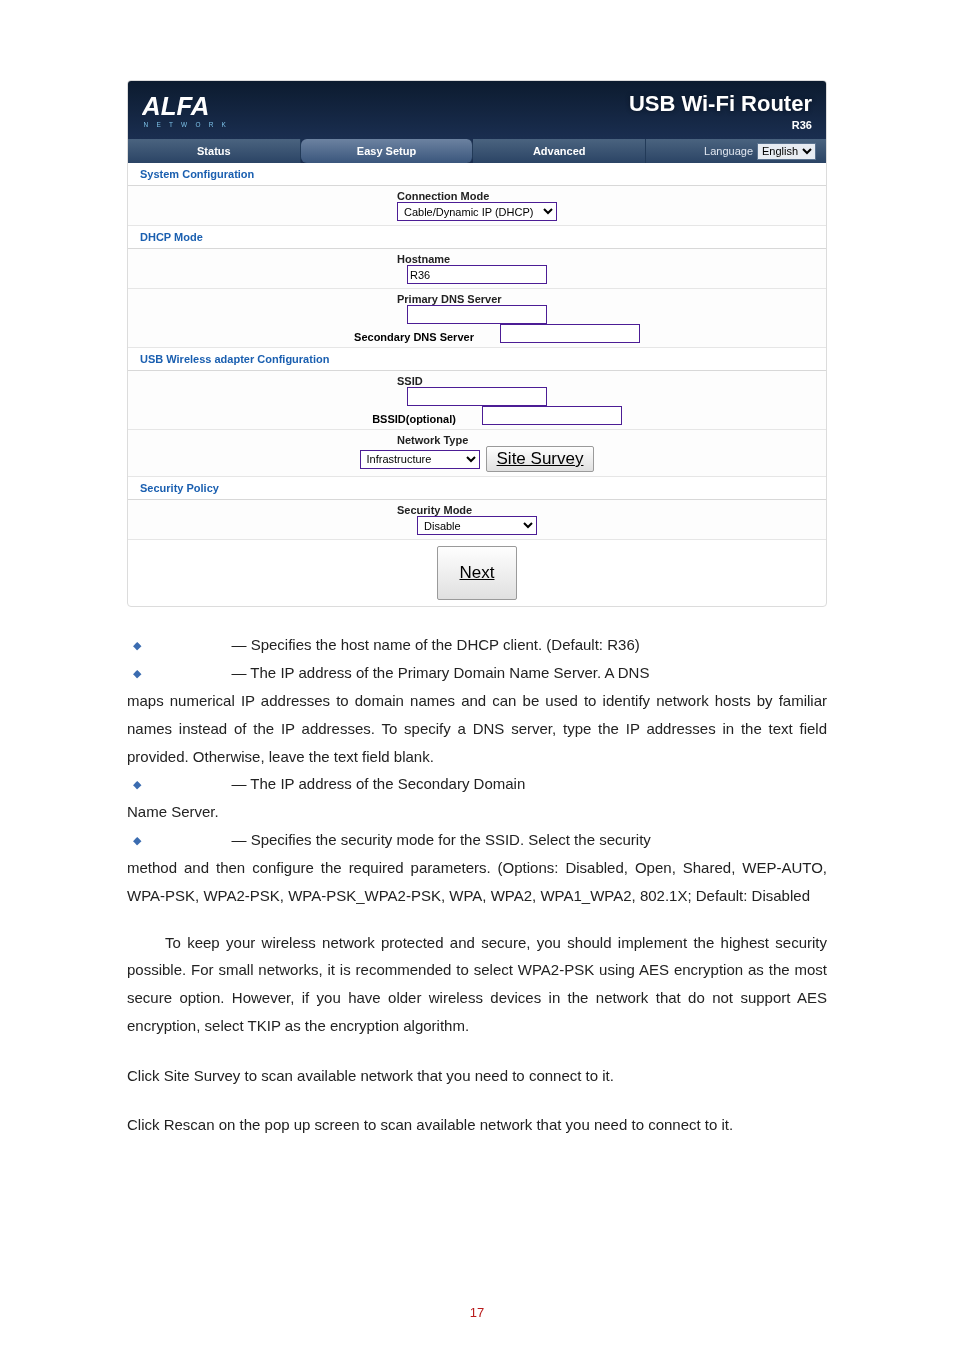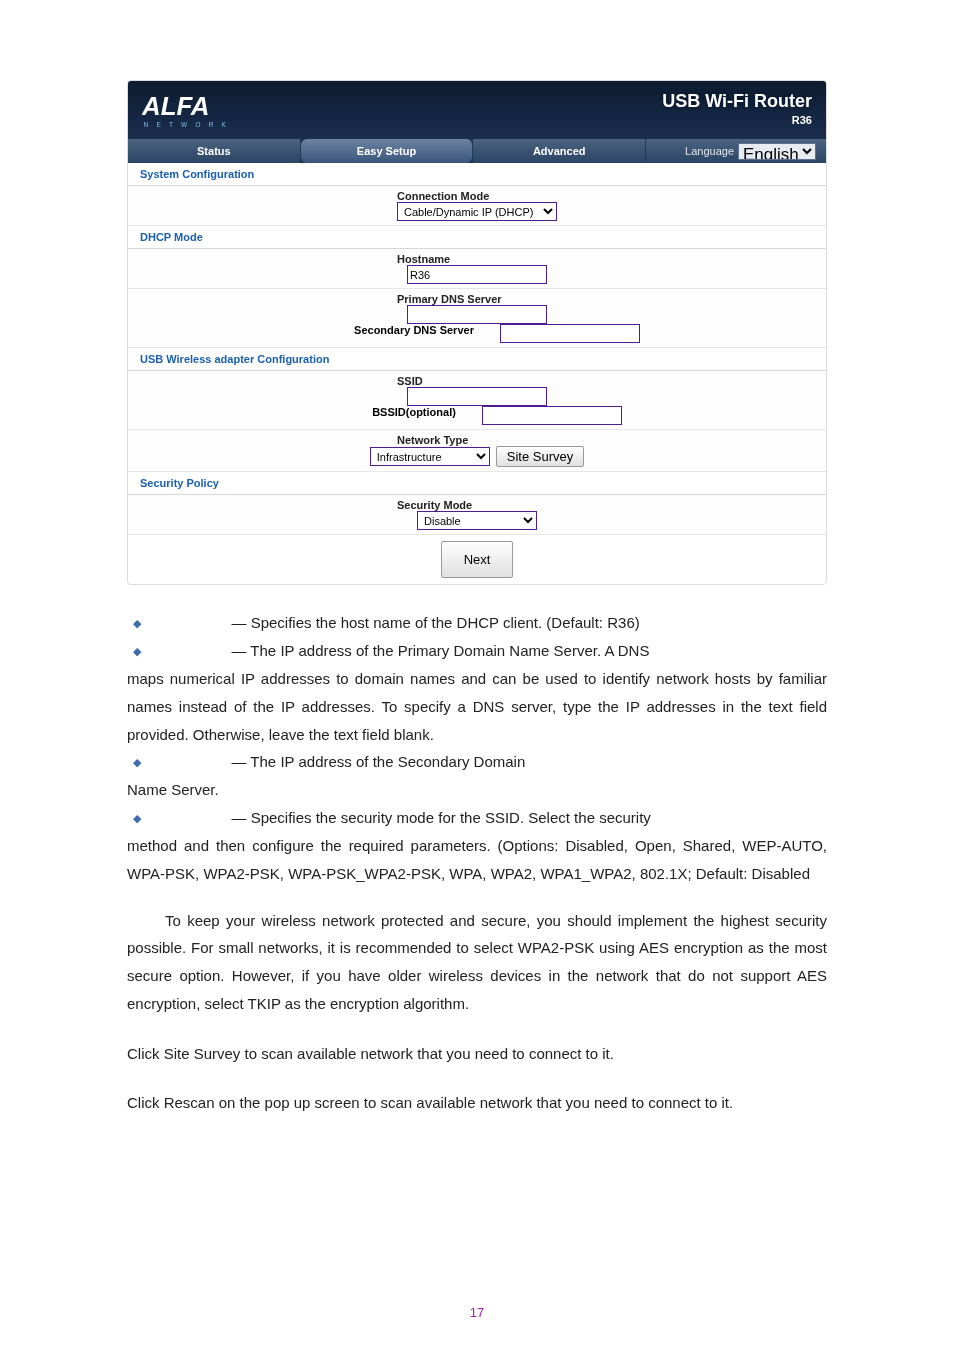--- a/index.html
+++ b/index.html
@@ -24,21 +24,21 @@
     color: #fff;
     padding: 10px 14px 2px 14px;
     display: flex;
     align-items: flex-start;
     position: relative;
     gap: 32px;
   }
   .logo-wrap { flex: 1; }
   .alfa-logo { height: 42px; }
   .ui-header-right { text-align: right; }
-  .usb-line { font-size: 18px; font-weight: bold; text-shadow: 0 0 4px #0a1424; margin-left: 8px; }
+  .usb-line { font-size: 22px; font-weight: bold; text-shadow: 0 0 4px #0a1424; margin-left: 8px; }
   .r36-line { font-size: 11px; font-weight: bold; margin-top: 2px; }
   .tabs {
     display: flex;
     background: #1a2e50;
     font-size: 11px;
   }
   .tab {
     flex: 1;
     text-align: center;
     padding: 6px 0;
@@ -55,21 +55,21 @@
     width: 180px;
     display: flex;
     align-items: center;
     justify-content: flex-end;
     padding-right: 10px;
     background: linear-gradient(#4a637f, #2b4465);
     color: #e0e6f0;
     font-size: 11px;
   }
   .lang-cell select {
-    font-size: 17px;
+    font-size: 11px;
     height: 17px;
     margin-left: 4px;
     background: #e8ecf2;
     border: 1px solid #5a728f;
   }
   .cfg-body { padding: 0; }
   .section-head {
     color: #1a5fb0;
     font-weight: bold;
     font-size: 11px;
@@ -86,63 +86,64 @@
     background: #fdfdfd;
     min-height: 28px;
     flex-direction: column;
   }
   .row .label {
     width: 160px;
     font-weight: bold;
     color: #222;
   }
   .row .field { flex: 1; display: flex; align-items: center; gap: 6px; }
-  .row .field2 { display: flex; align-items: flex-start; gap: 12px; }
+  .row .field2 { display: flex; align-items: flex-end; gap: 12px; }
   .row select, .row input[type=text] {
     font-size: 11px;
     border: 1px solid #4c1d95;
     background: #fff;
     height: 19px;
     padding: 0 2px;
   }
   .row select { width: 160px; }
   .row input[type=text] { width: 140px; }
   .secondary-label {
     font-weight: bold;
     margin-left: 40px;
     margin-right: 14px;
   }
   .btn {
-    font-size: 13px;
+    font-size: 17px;
     padding: 2px 10px;
     background: linear-gradient(#fefefe, #e0e0e0);
     border: 1px solid #9a9a9a;
     border-radius: 2px;
     cursor: pointer;
+    text-decoration: underline;
   }
   .next-row { text-align: center; padding: 6px; }
   
   .doc {
     width: 700px;
     margin: 0 auto;
     font-size: 15px;
     color: #222;
     line-height: 1.85;
   }
   .bullet-line { display: flex; }
   .dia { color: #3b6cb0; margin-right: 90px; margin-left: 6px; font-size: 11px; line-height: 28px;}
   .para { margin-top: 19px; text-indent: 38px; text-align: justify;}
   .plain { margin-top: 22px; text-align: justify;}
   .pagenum {
     position: absolute;
     bottom: 30px;
     left: 0; right: 0;
     text-align: center;
     font-size: 13px;
-    color: #a21caf;
+    color: #b91c1c;
   }
   
   .alfa-text { font-family: Arial, sans-serif; font-weight: 900; fill: #fff; }
   .tagline { font-family: Arial, sans-serif; font-size: 8px; letter-spacing: 4px; fill: #7dc1e8; }
   .alfa-italic { font-style: italic; }
 </style>
 </head>
 <body>
 
 <div class="router-ui">
@@ -230,21 +231,21 @@
     <div class="row">
       <div class="label">Security Mode</div>
       <div class="field">
         <select style="width:120px">
           <option>Disable</option>
         </select>
       </div>
     </div>
 
     <div class="next-row">
-      <button class="btn" style="padding:10px 22px">Next</button>
+      <button class="btn" style="padding:16px 22px">Next</button>
     </div>
   </div>
 </div>
 
 <div class="doc">
   <div class="bullet-line">
     <span class="dia">◆</span>
     <span> — Specifies the host name of the DHCP client. (Default: R36)</span>
   </div>
 

